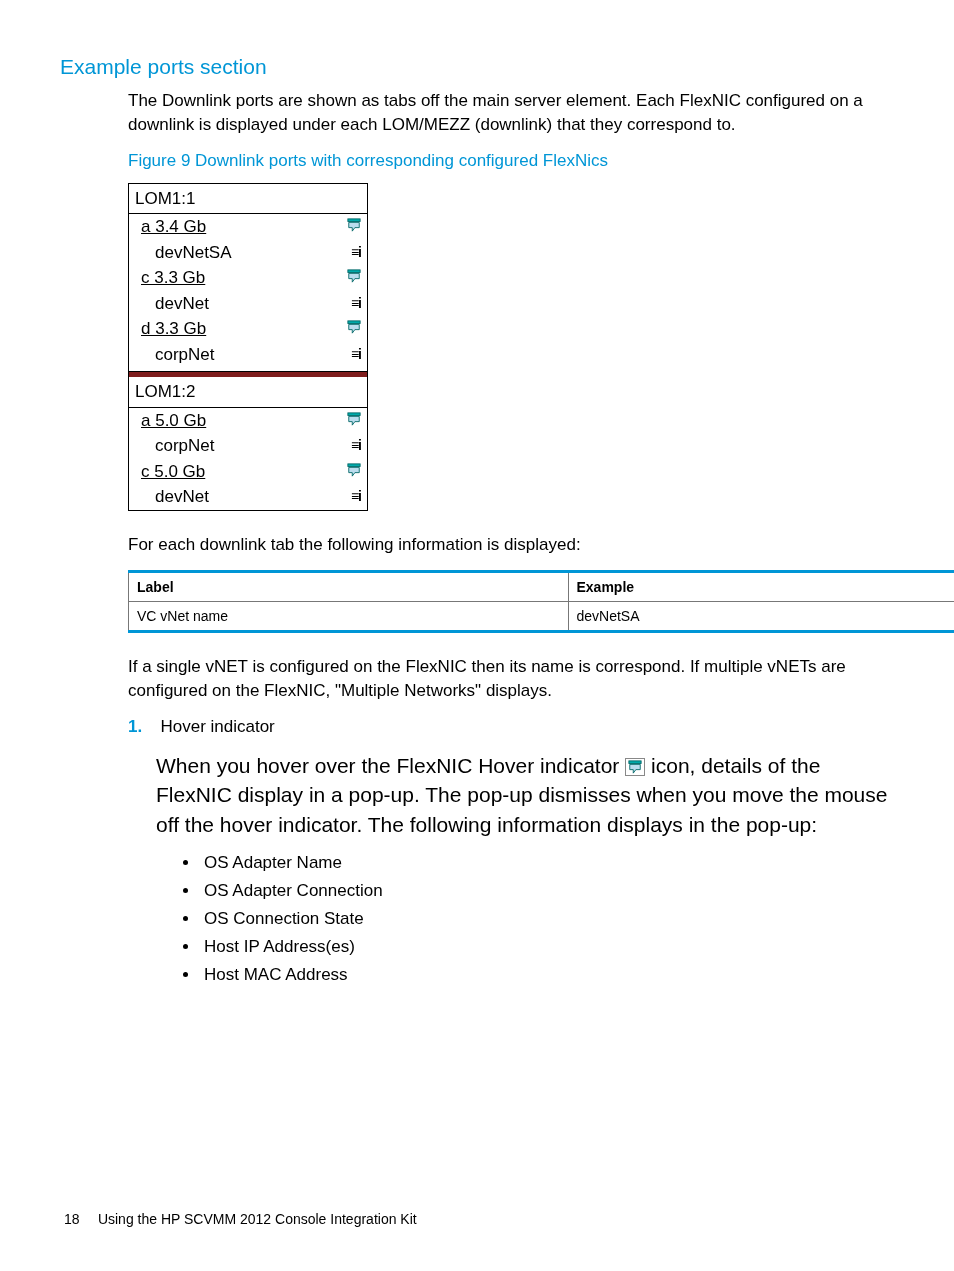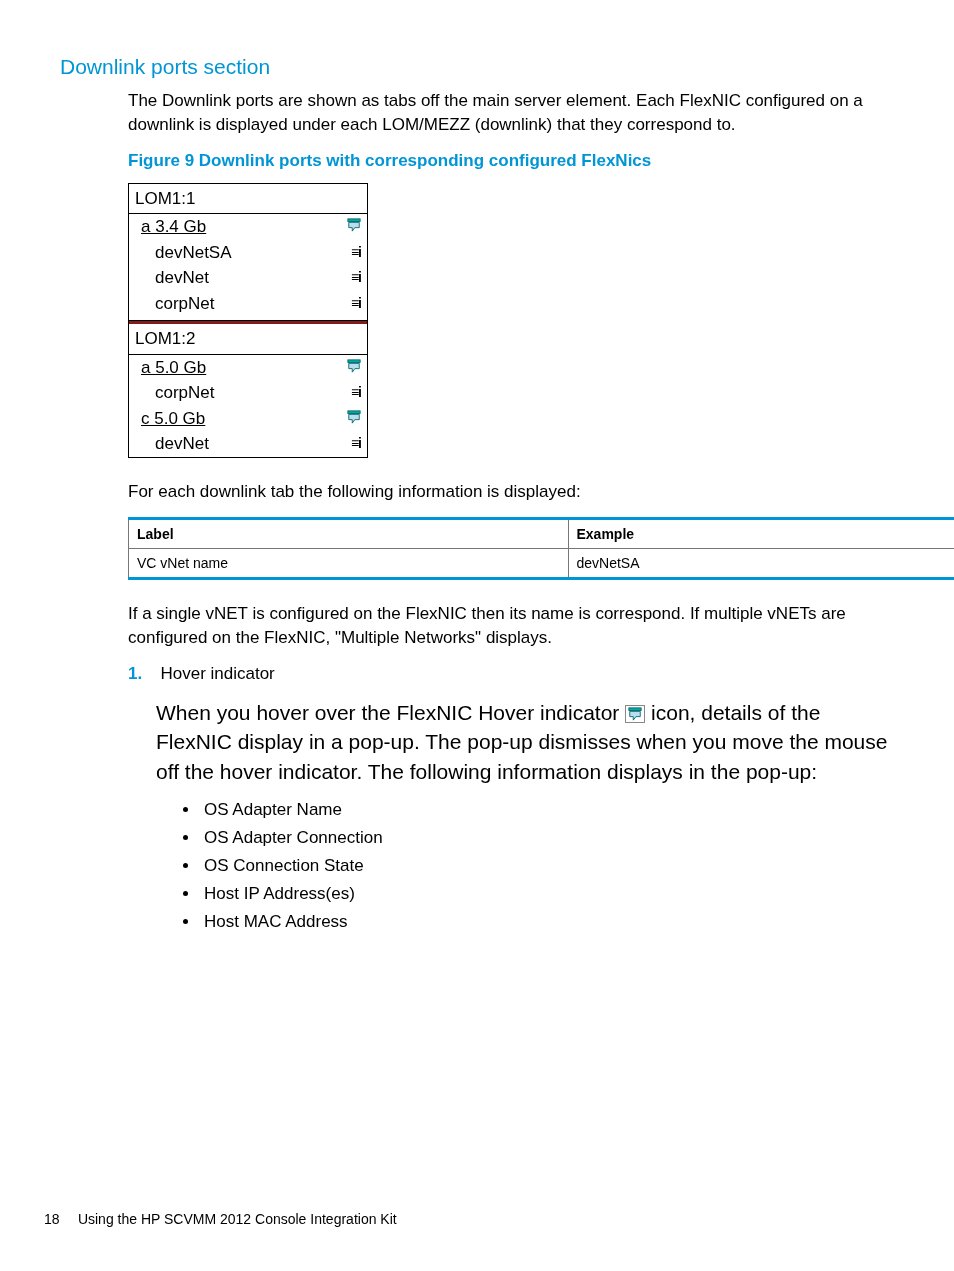--- a/index.html
+++ b/index.html
@@ -21,21 +21,21 @@
   }
   .body-text {
     font-size: 17px;
     line-height: 1.4;
     margin: 0 0 14px 0;
     padding-left: 68px;
   }
   .figure-caption {
     color: #0096d6;
     font-size: 17px;
-    font-weight: bold;
+    font-weight: normal;
     margin: 0 0 12px 0;
     padding-left: 68px;
   }
   .port-diagram {
     margin-left: 68px;
     width: 240px;
     border: 1px solid #000;
     font-family: Arial, sans-serif;
     font-size: 17px;
     margin-bottom: 22px;
@@ -77,30 +77,30 @@
   .numlist { padding-left: 68px; }
   .numlist .num { color:#0096d6; font-weight:bold; display:inline-block; width:28px; font-size:17px;}
   .numlist .txt { font-size:17px; }
   .num-body { padding-left: 96px; font-size:21px; line-height:1.4; margin:14px 0; }
   ul.bullets { margin:8px 0 0 0; padding-left: 140px; font-size:17px; }
   ul.bullets li { margin-bottom: 8px; padding-left:4px;}
   .inline-icon { display:inline-block; vertical-align:middle; border:1px solid #888; padding:1px 2px; line-height:0;}
   .footer {
     position: absolute;
     bottom: 44px;
-    left: 44px;
+    left: 64px;
     font-size: 14px;
     margin-top: 15px;
   }
   .footer .pn { display:inline-block; width:30px;}
 </style>
 </head>
 <body>
 
-<h2 class="section-title">Downlink ports section</h2>
+<h2 class="section-title">Example ports section</h2>
 
 <p class="body-text">The Downlink ports are shown as tabs off the main server element. Each FlexNIC configured on a downlink is displayed under each LOM/MEZZ (downlink) that they correspond to.</p>
 
 <p class="figure-caption">Figure 9 Downlink ports with corresponding configured FlexNics</p>
 
 <div class="port-diagram">
   <div class="port-header">LOM1:1</div>
 
   <div class="port-row">
     <span class="port-link">a  3.4 Gb</span>
@@ -108,31 +108,45 @@
           <rect x="1" y="1" width="14" height="3" fill="#0aa" stroke="#066"></rect>
           <path d="M2 5 L14 5 L14 11 L9 11 L6 15 L6 11 L2 11 Z" fill="#bde" stroke="#066"></path>
         </svg></span>
   </div>
   <div class="port-row">
     <span class="port-net">devNetSA</span>
     <span class="list-icon">≡i</span>
   </div>
 
   <div class="port-row">
+    <span class="port-link">c  3.3 Gb</span>
+    <span><svg class="hover-icon-svg" viewBox="0 0 16 16">
+          <rect x="1" y="1" width="14" height="3" fill="#0aa" stroke="#066"></rect>
+          <path d="M2 5 L14 5 L14 11 L9 11 L6 15 L6 11 L2 11 Z" fill="#bde" stroke="#066"></path>
+        </svg></span>
+  </div>
+  <div class="port-row">
     <span class="port-net">devNet</span>
     <span class="list-icon">≡i</span>
   </div>
 
   <div class="port-row">
+    <span class="port-link">d  3.3 Gb</span>
+    <span><svg class="hover-icon-svg" viewBox="0 0 16 16">
+          <rect x="1" y="1" width="14" height="3" fill="#0aa" stroke="#066"></rect>
+          <path d="M2 5 L14 5 L14 11 L9 11 L6 15 L6 11 L2 11 Z" fill="#bde" stroke="#066"></path>
+        </svg></span>
+  </div>
+  <div class="port-row">
     <span class="port-net">corpNet</span>
     <span class="list-icon">≡i</span>
   </div>
 
   <div class="port-sep"></div>
-  <div class="port-header" style="border-top:3px solid #7f1d1d">LOM1:2</div>
+  <div class="port-header" style="border-top:5px solid #7f1d1d">LOM1:2</div>
 
   <div class="port-row">
     <span class="port-link">a  5.0 Gb</span>
     <span><svg class="hover-icon-svg" viewBox="0 0 16 16">
           <rect x="1" y="1" width="14" height="3" fill="#0aa" stroke="#066"></rect>
           <path d="M2 5 L14 5 L14 11 L9 11 L6 15 L6 11 L2 11 Z" fill="#bde" stroke="#066"></path>
         </svg></span>
   </div>
   <div class="port-row">
     <span class="port-net">corpNet</span>

